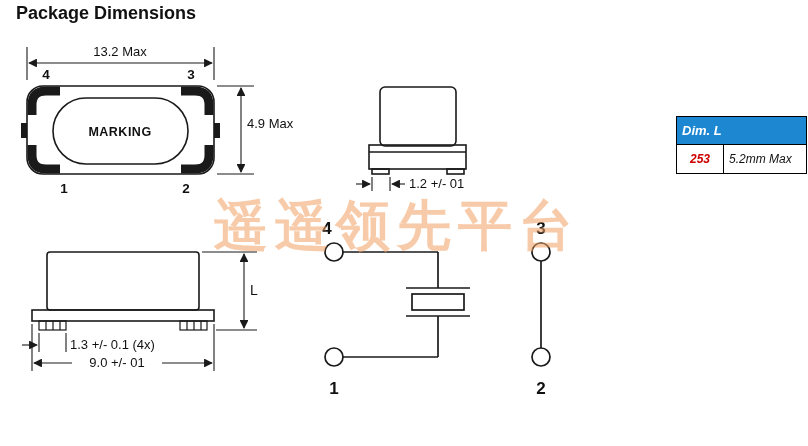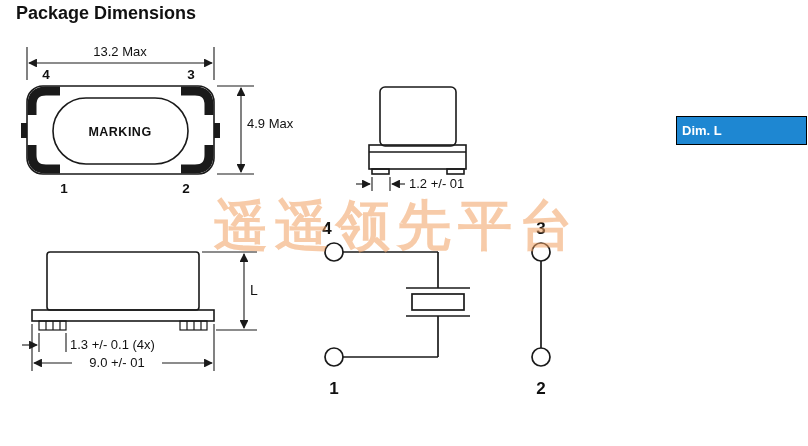--- a/index.html
+++ b/index.html
@@ -4,21 +4,21 @@
 <style>
   html,body{margin:0;padding:0;background:#fff;}
   .canvas{position:relative;width:808px;height:446px;background:#fff;font-family:"Liberation Sans",sans-serif;overflow:hidden;color:#111;}
   .page-title{position:absolute;left:16px;top:3px;font-size:18px;font-weight:bold;color:#111;}
   .drawing{position:absolute;left:0;top:0;}
   .watermark{
     position:absolute;left:214px;top:190px;
     font-size:54px;font-weight:bold;letter-spacing:7px;white-space:nowrap;
     color:var(--watermark-orange,#f2a263);opacity:.55;pointer-events:none;z-index:5;
   }
-  .dim-table{position:absolute;left:676px;top:116px;width:129px;border:1px solid #000;background:#fff;font-size:12px;z-index:6;}
+  .dim-table{position:absolute;left:676px;top:116px;width:129px;border:1px solid #000;background:#fff;font-size:12px;z-index:6;font-style:italic;}
   .dim-table-header{background:var(--table-header-bg,#1e87d2);color:#fff;font-weight:bold;font-size:13px;padding:6px 5px;}
   .dim-table-row{display:flex;border-top:1px solid #000;background:#fff;}
   .dim-cell-left{width:46px;border-right:1px solid #000;color:var(--table-dim-red,#cc0000);font-weight:bold;text-align:center;padding:7px 0;}
   .dim-cell-right{flex:1;padding:7px 0 7px 5px;color:#111;}
   .note{position:absolute;left:8px;top:415px;font-size:14px;color:var(--note-blue,#000066);}
   svg text{fill:#111;font-family:"Liberation Sans",sans-serif;}
   .dim-text{font-size:13px;}
   .pin-num{font-size:13.5px;font-weight:bold;}
   .sch-num{font-size:17px;font-weight:bold;}
   .marking{font-size:12.5px;font-weight:bold;letter-spacing:.5px;}
@@ -140,16 +140,20 @@
       <text class="sch-num" x="541" y="234" text-anchor="middle">3</text>
       <text class="sch-num" x="334" y="394" text-anchor="middle">1</text>
       <text class="sch-num" x="541" y="394" text-anchor="middle">2</text>
     </g>
   </svg>
 
   <div class="watermark">遥遥领先平台</div>
 
   <div class="dim-table">
     <div class="dim-table-header">Dim. L</div>
+    <div class="dim-table-row">
+      <div class="dim-cell-left">253</div>
+      <div class="dim-cell-right">5.2mm Max</div>
+    </div>
   </div>
 
 
 </div>
 
 </body></html>

